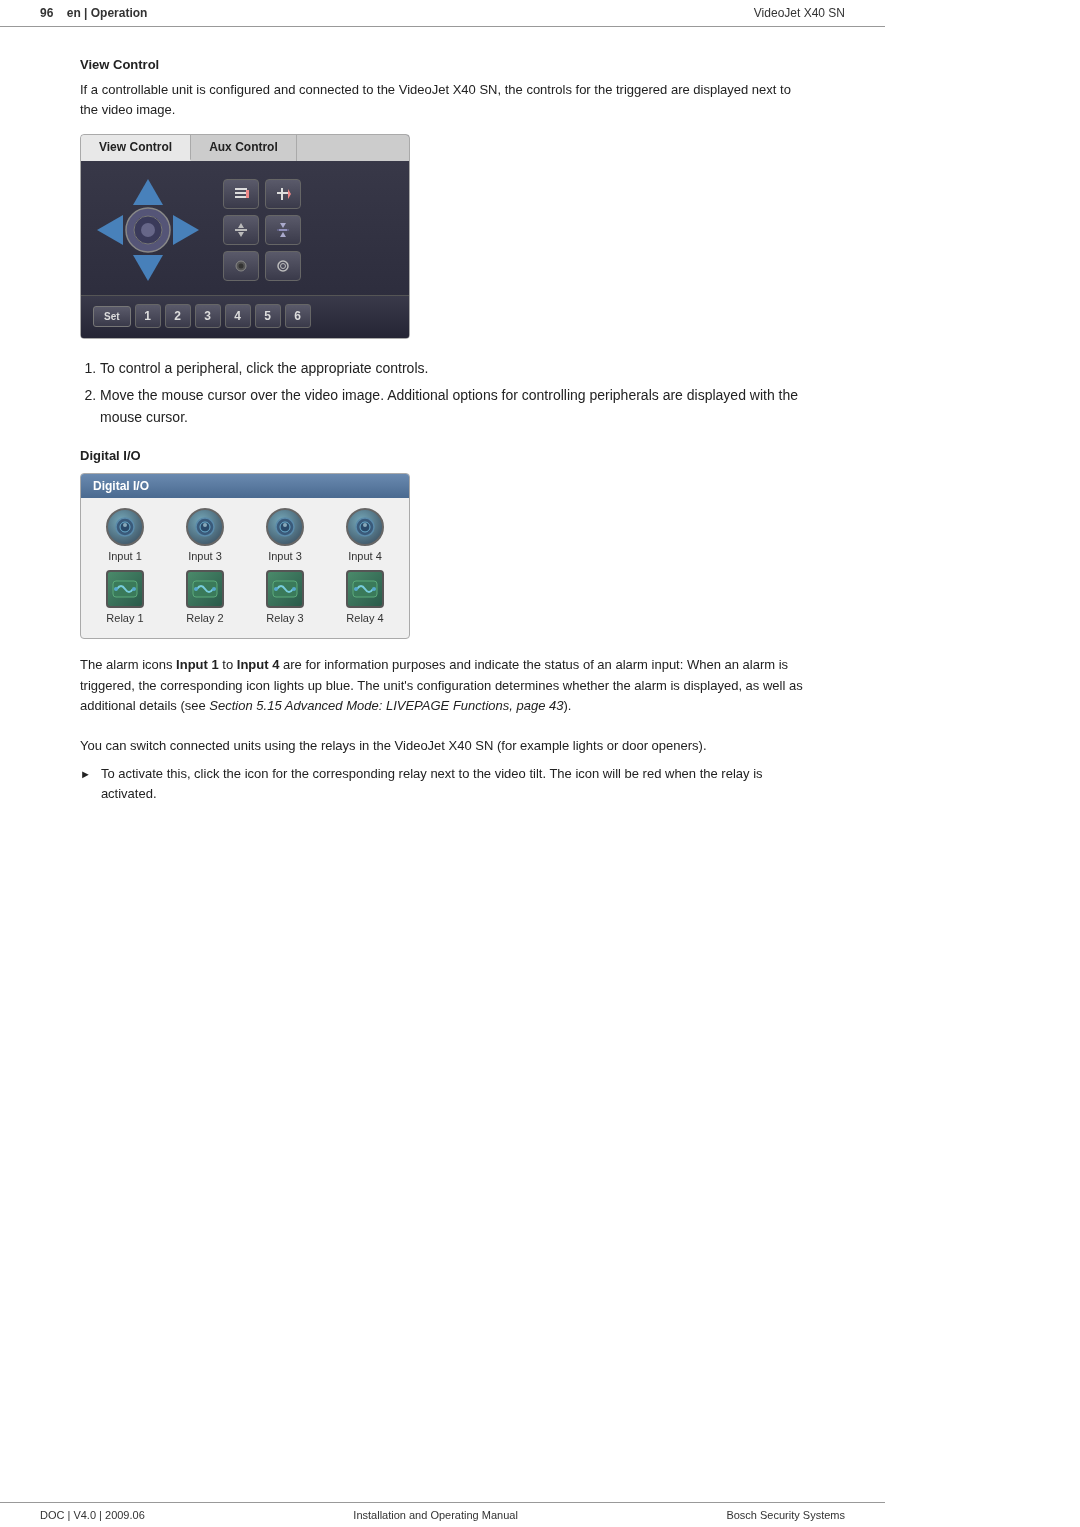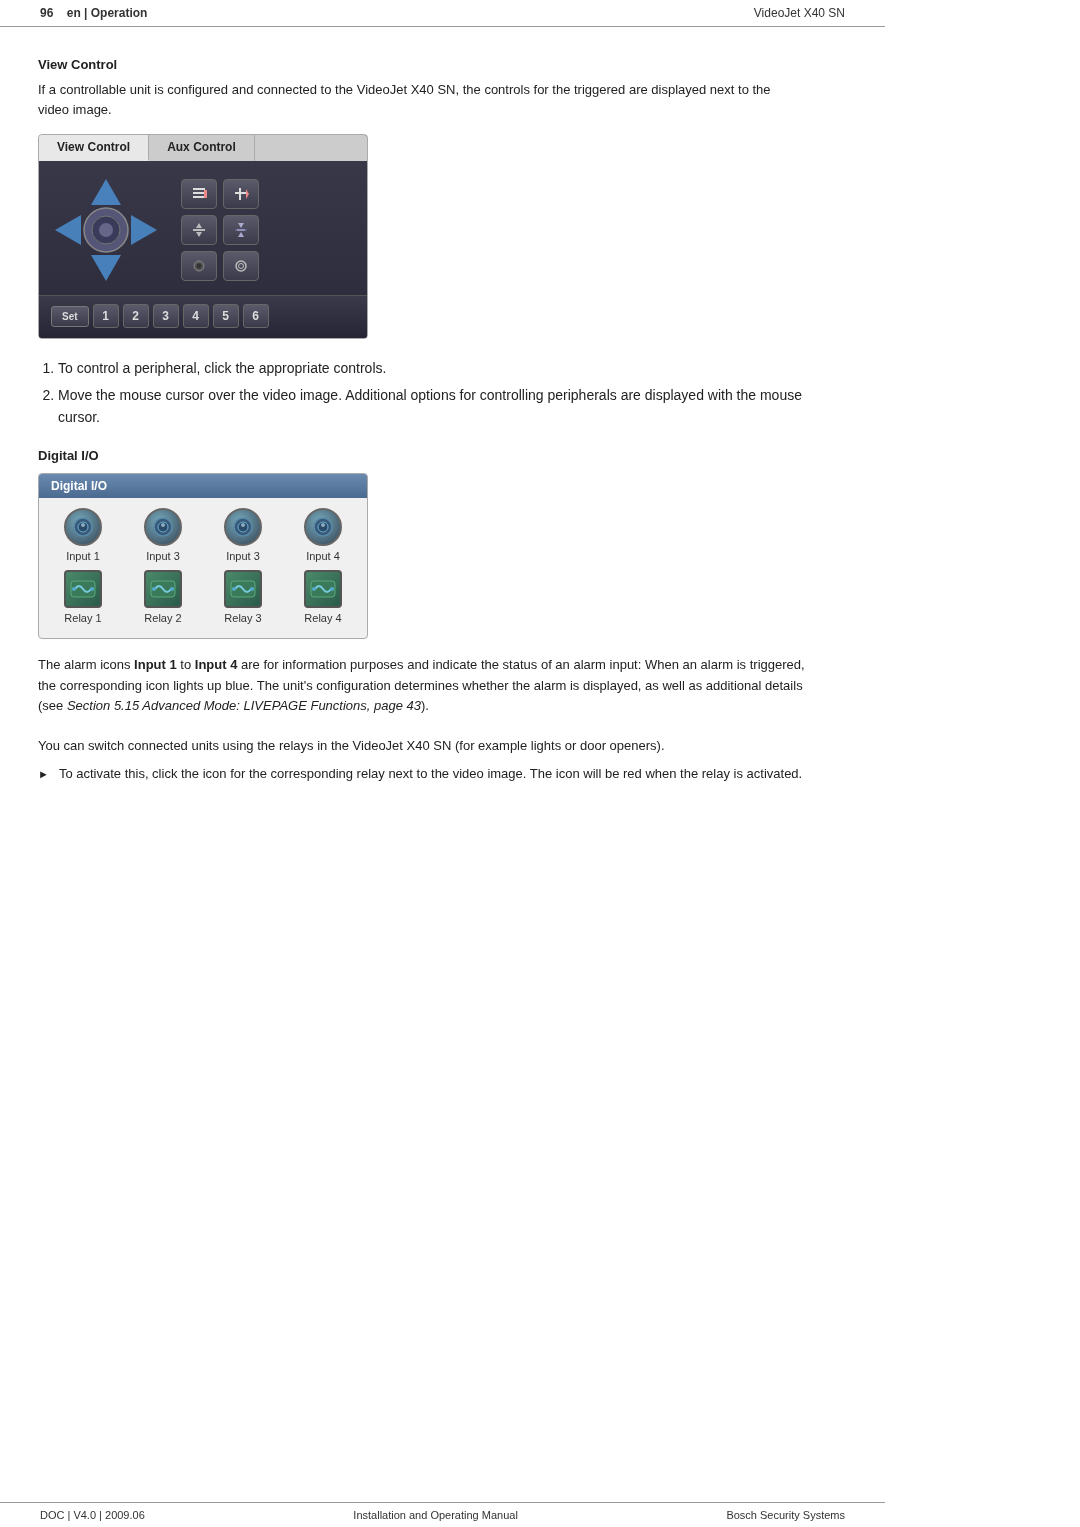--- a/index.html
+++ b/index.html
@@ -41,21 +41,21 @@
       padding: 6px 40px;
       border-top: 1px solid #999;
       font-size: 11px;
       color: #333;
       margin-top: auto;
       text-align: right;
     }
 
     
     .main-content {
-      padding: 30px 80px 40px 38px;
+      padding: 30px 80px 40px 80px;
       flex: 1;
     }
 
     
     .section-heading {
       font-weight: bold;
       font-size: 13px;
       margin-bottom: 8px;
     }
 
@@ -512,21 +512,21 @@
       <p class="para">
         <span>The alarm icons </span><strong>Input 1</strong><span> to </span><strong>Input 4</strong><span> are for information purposes and indicate the status of an alarm input: When an alarm is triggered, the corresponding icon lights up blue. The unit's configuration determines whether the alarm is displayed, as well as additional details (see </span><em>Section 5.15 Advanced Mode: LIVEPAGE Functions, page 43</em><span>).</span>
       </p>
     </div>
 
     <div class="section-gap">
       <p class="para">You can switch connected units using the relays in the VideoJet X40 SN (for example lights or door openers).</p>
       <ul class="bullet-list">
         <li>
           <span class="bullet-arrow">►</span>
-          <span class="bullet-text">To activate this, click the icon for the corresponding relay next to the video image. The icon will be red when the relay is activated.</span>
+          <span class="bullet-text">To activate this, click the icon for the corresponding relay next to the video tilt. The icon will be red when the relay is activated.</span>
         </li>
       </ul>
     </div>
 
   </div>
 
   <div class="footer-bar">
     <div>DOC | V4.0 | 2009.06</div>
     <div>Installation and Operating Manual</div>
     <div>Bosch Security Systems</div>

